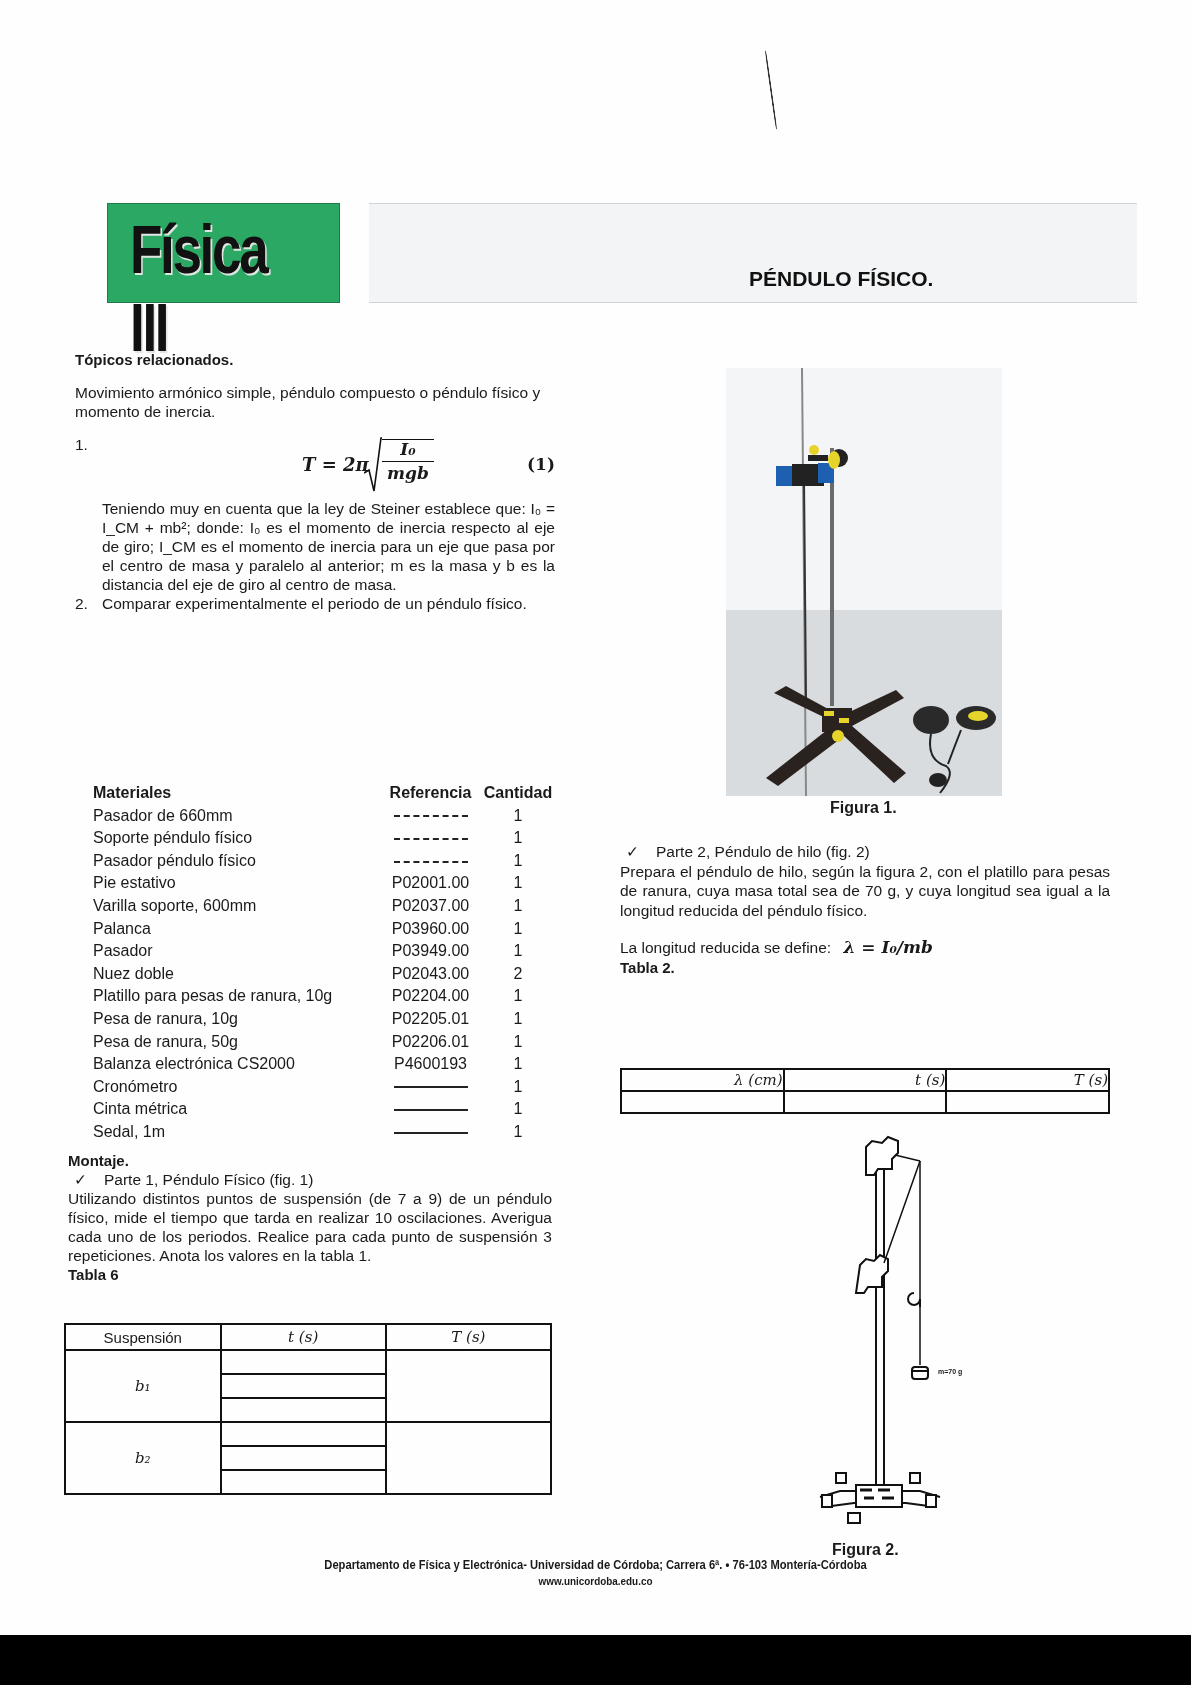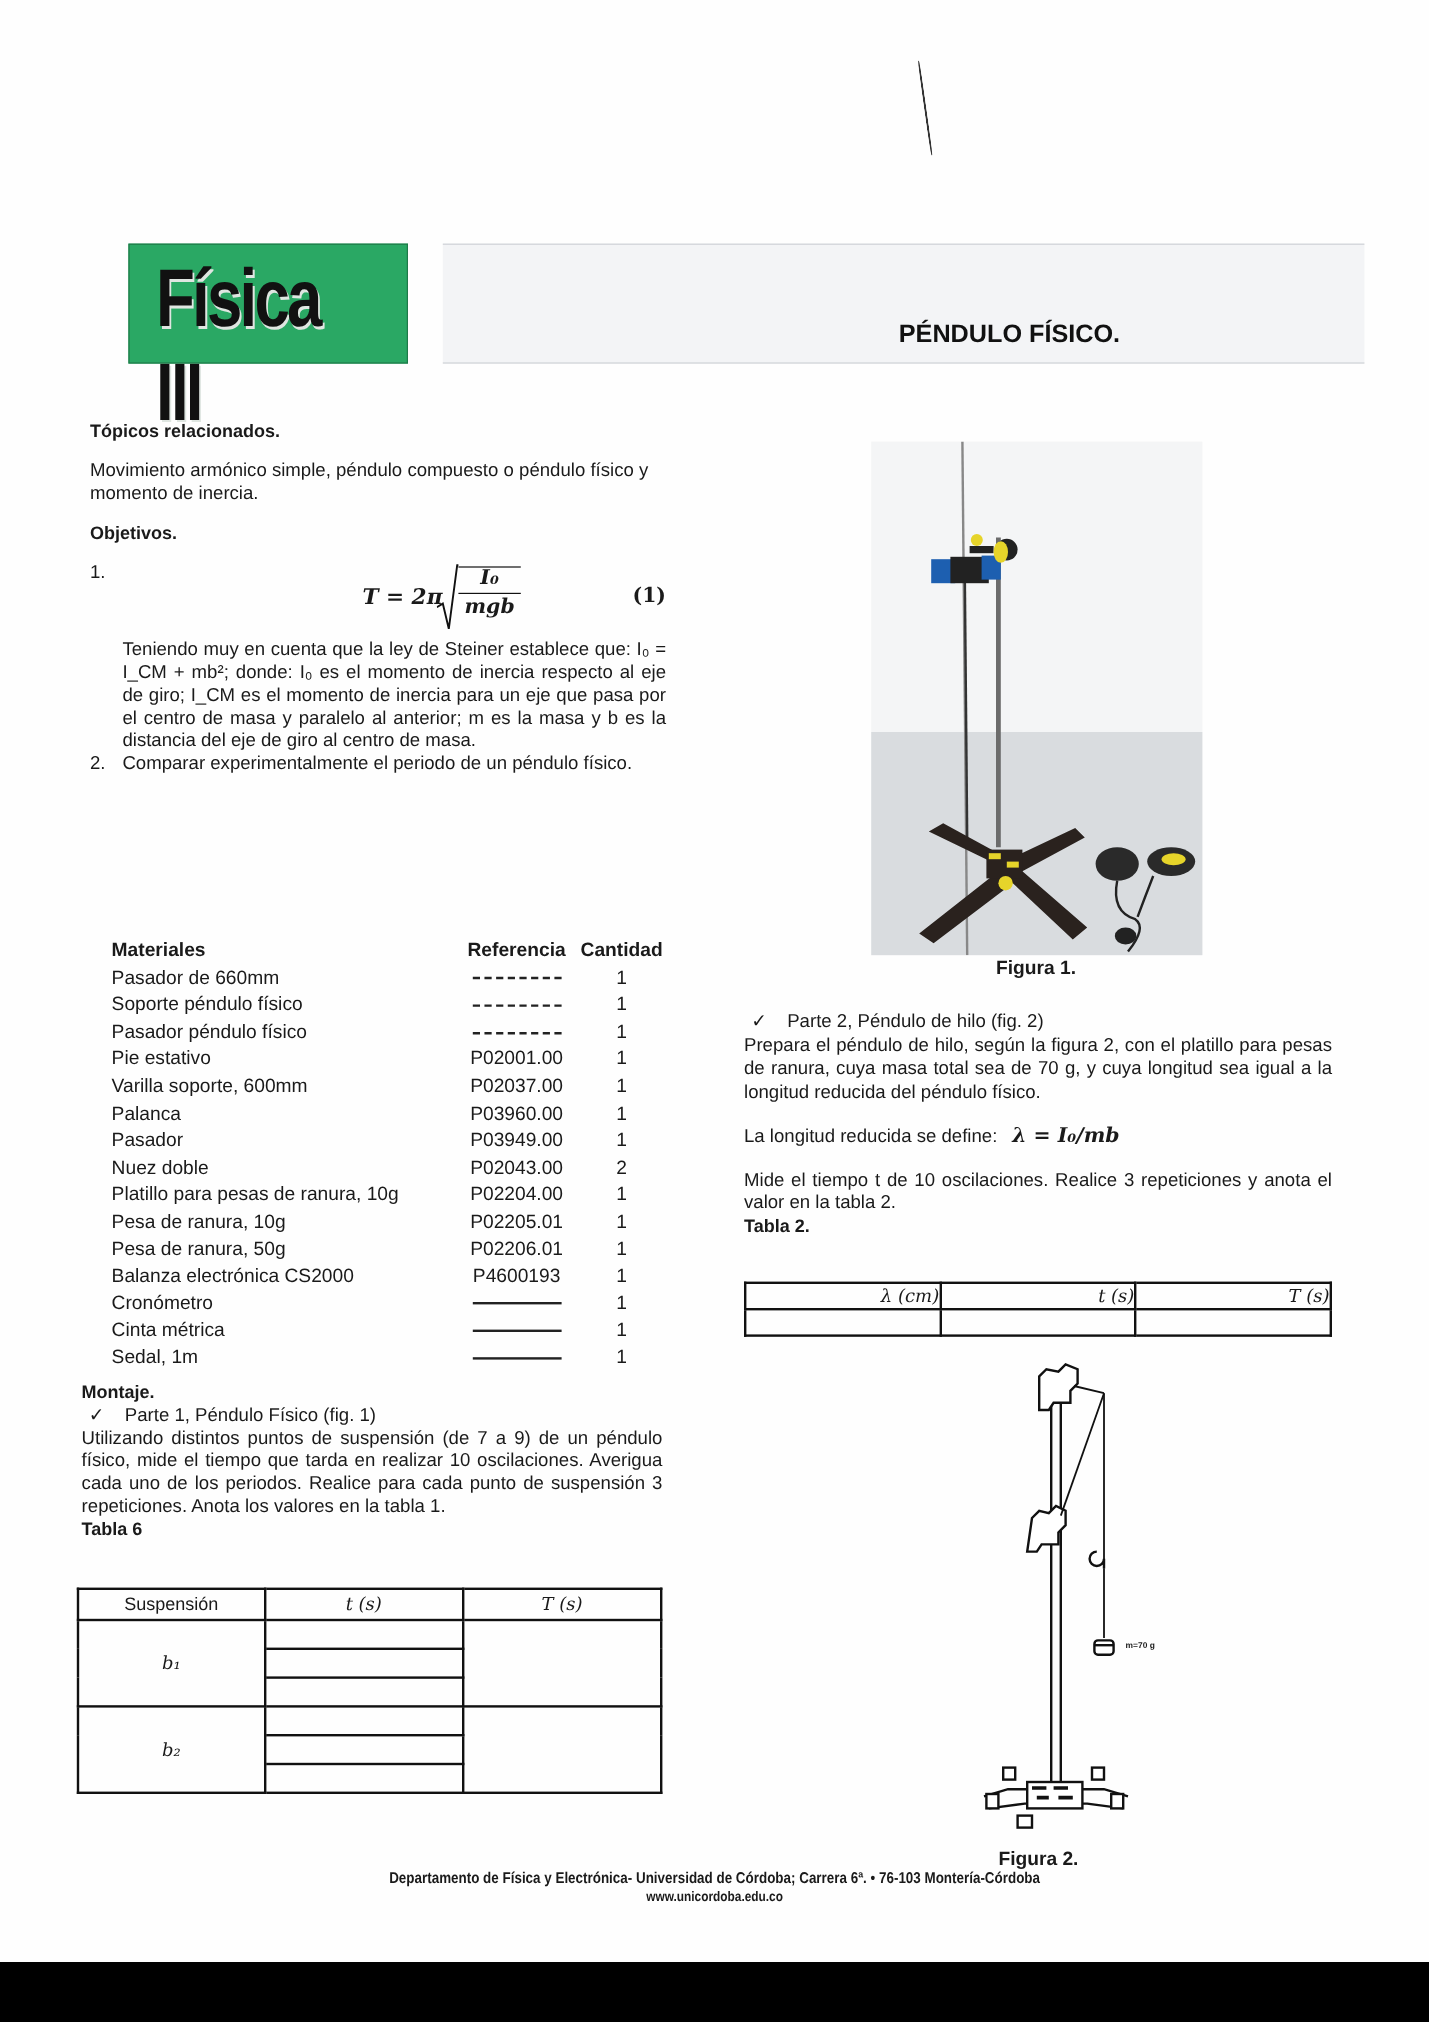--- a/index.html
+++ b/index.html
@@ -101,21 +101,20 @@
       <div class="logo-text">Física III</div>
     </div>
     <div class="title-band">
       <div class="doc-title">PÉNDULO FÍSICO.</div>
     </div>
   </div>
 
   <div class="left">
     <div class="h">Tópicos relacionados.</div>
     <div class="p">Movimiento armónico simple, péndulo compuesto o péndulo físico y momento de inercia.</div>
-    <div class="h p">Objetivos.</div>
     <div class="obj-list">
       <div class="obj-item">
         <span class="obj-num">1.</span>
         <div class="formula">
           <span class="lhs">T = 2π</span>
           <svg class="sqrt" viewBox="0 0 18 56">
             <polyline points="0,36 5,33 10,54 17,1 90,1" fill="none" stroke="#111" stroke-width="1.6"></polyline>
           </svg>
           <div class="frac">
             <div class="num" style="border-top:1.6px solid #111;">I₀</div>
@@ -287,21 +286,20 @@
 
   <div class="right-text">
     <div class="check-line">
       <span class="check">✓</span><span>Parte 2, Péndulo de hilo (fig. 2)</span>
     </div>
     <div>Prepara el péndulo de hilo, según la figura 2, con el platillo para pesas de ranura, cuya masa total sea de 70 g, y cuya longitud sea igual a la longitud reducida del péndulo físico.</div>
     <div style="margin-top:18px;">
       <span>La longitud reducida se define:</span>
       <span class="lam" style="margin-left:8px;">λ = I₀/mb</span>
     </div>
-    <div style="margin-top:16px;">Mide el tiempo t de 10 oscilaciones. Realice 3 repeticiones y anota el valor en la tabla 2.</div>
     <div class="h">Tabla 2.</div>
   </div>
 
   <table class="t2">
     <tbody>
         <tr>
       <th class="mathhdr">λ (cm)</th>
       <th class="mathhdr">t (s)</th>
       <th class="mathhdr">T (s)</th>
     </tr>

